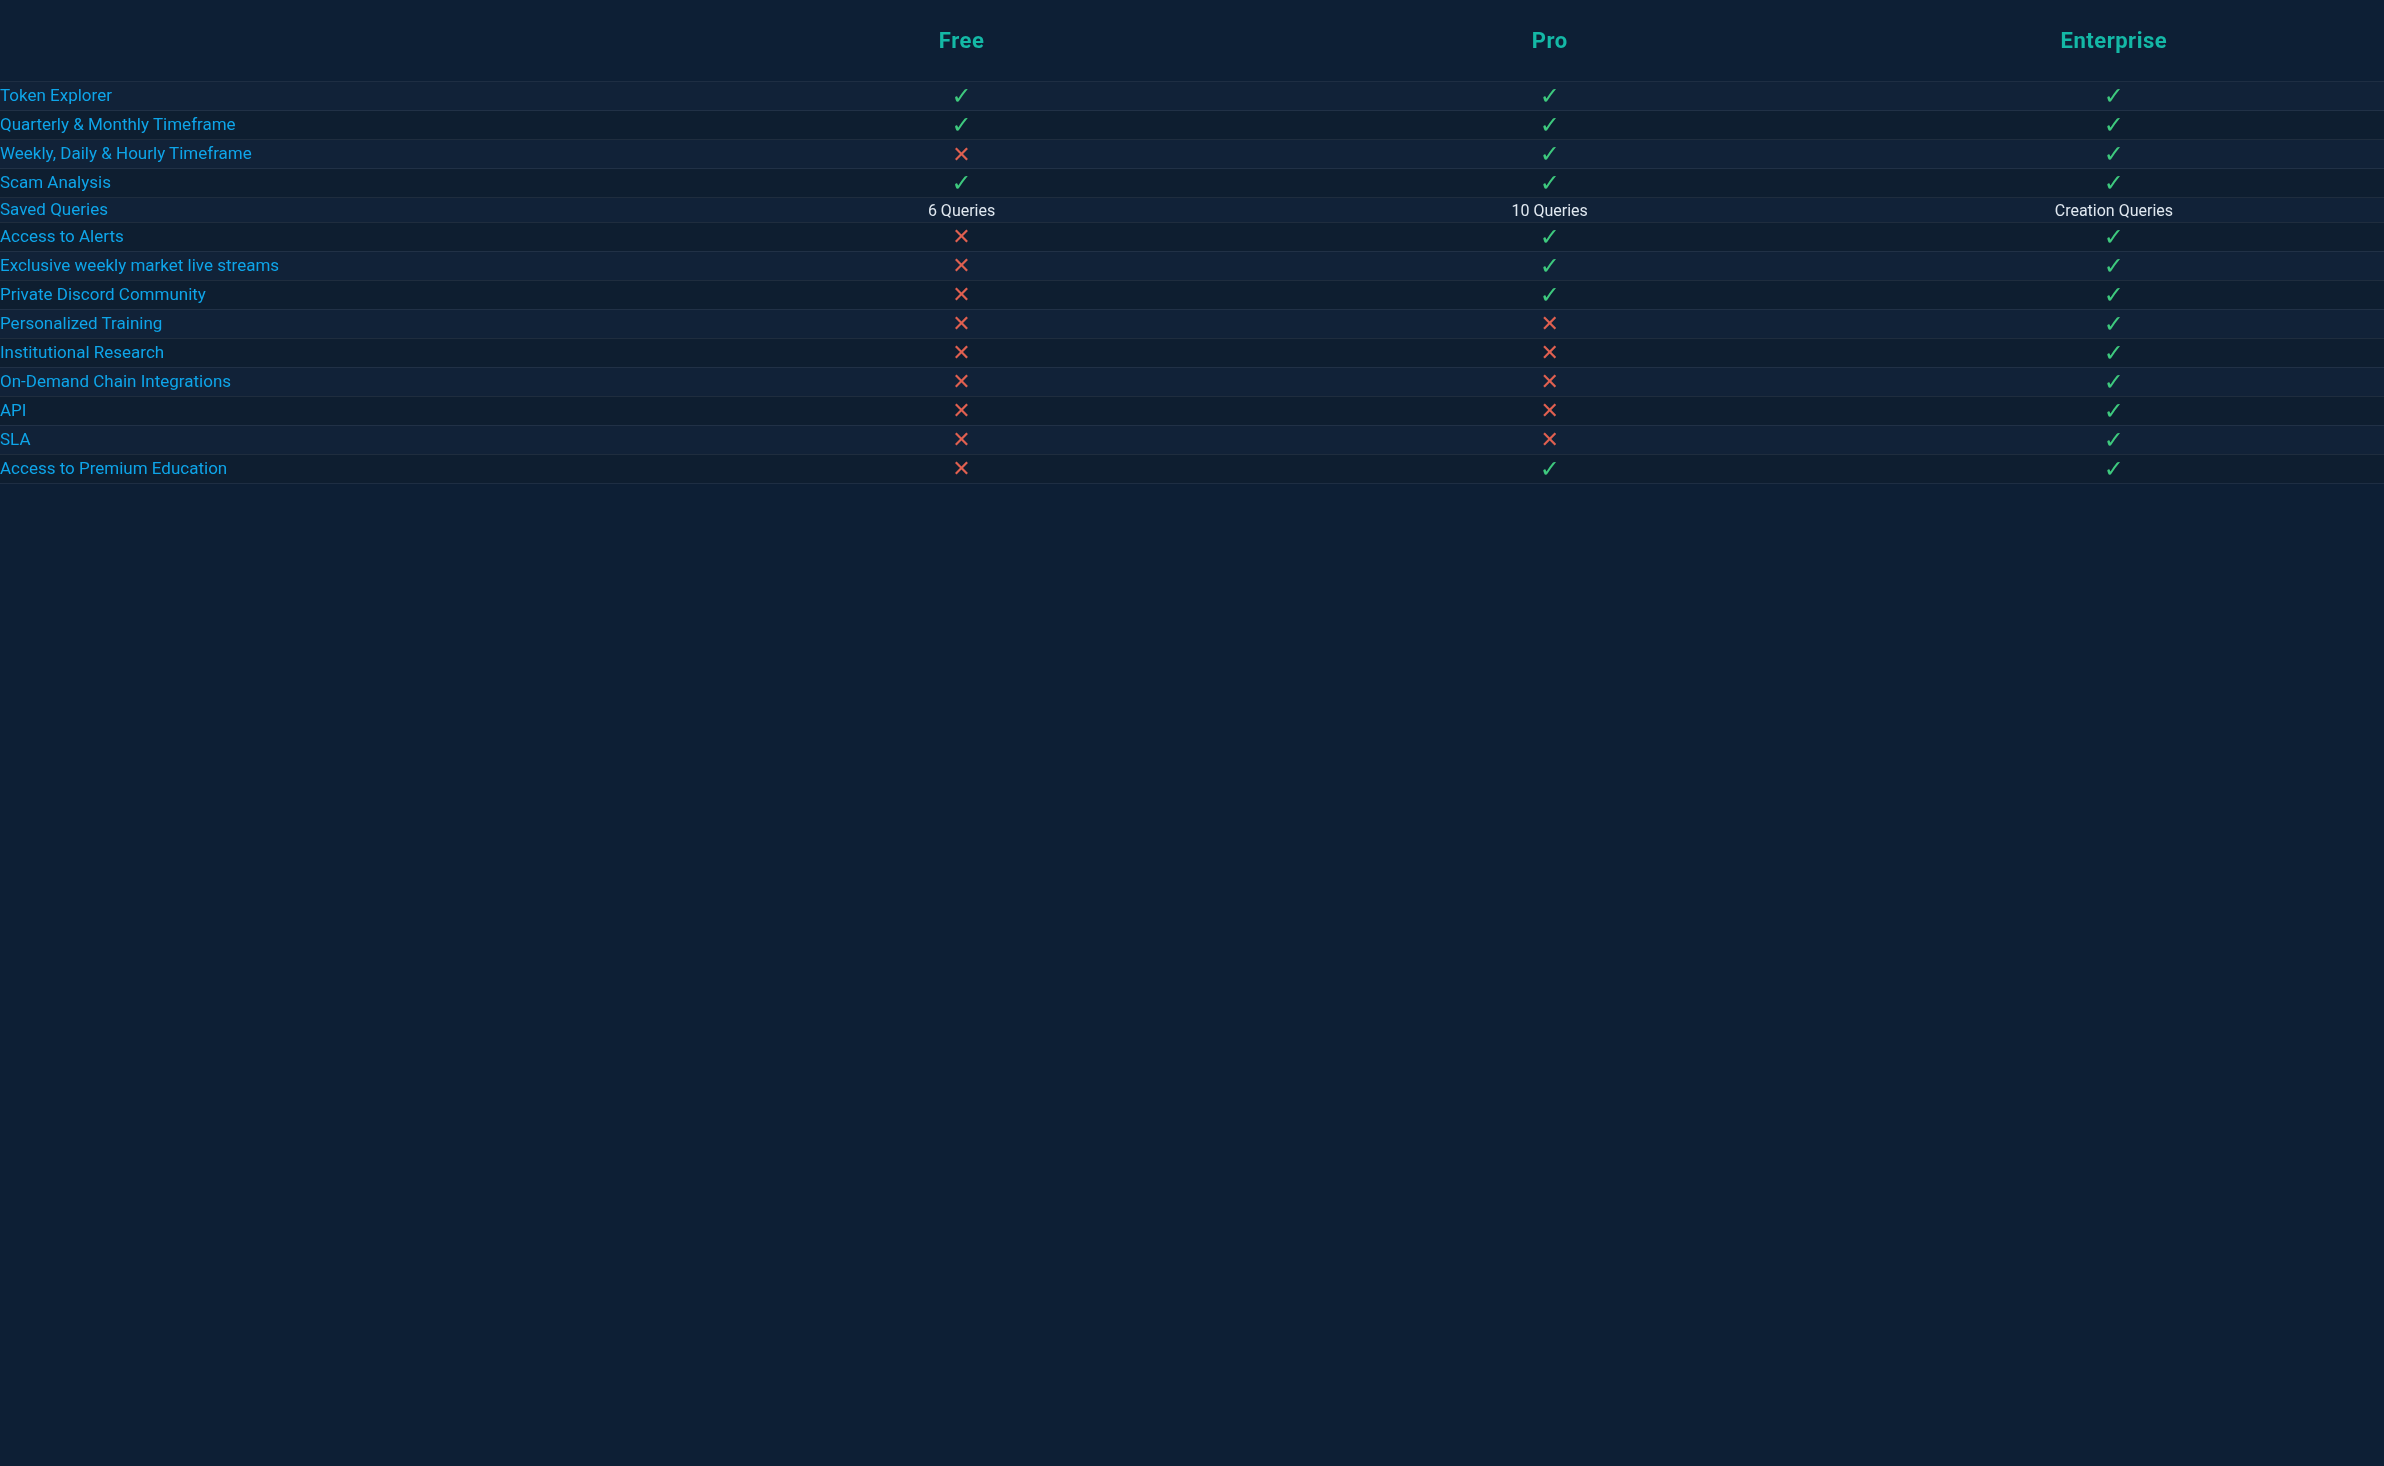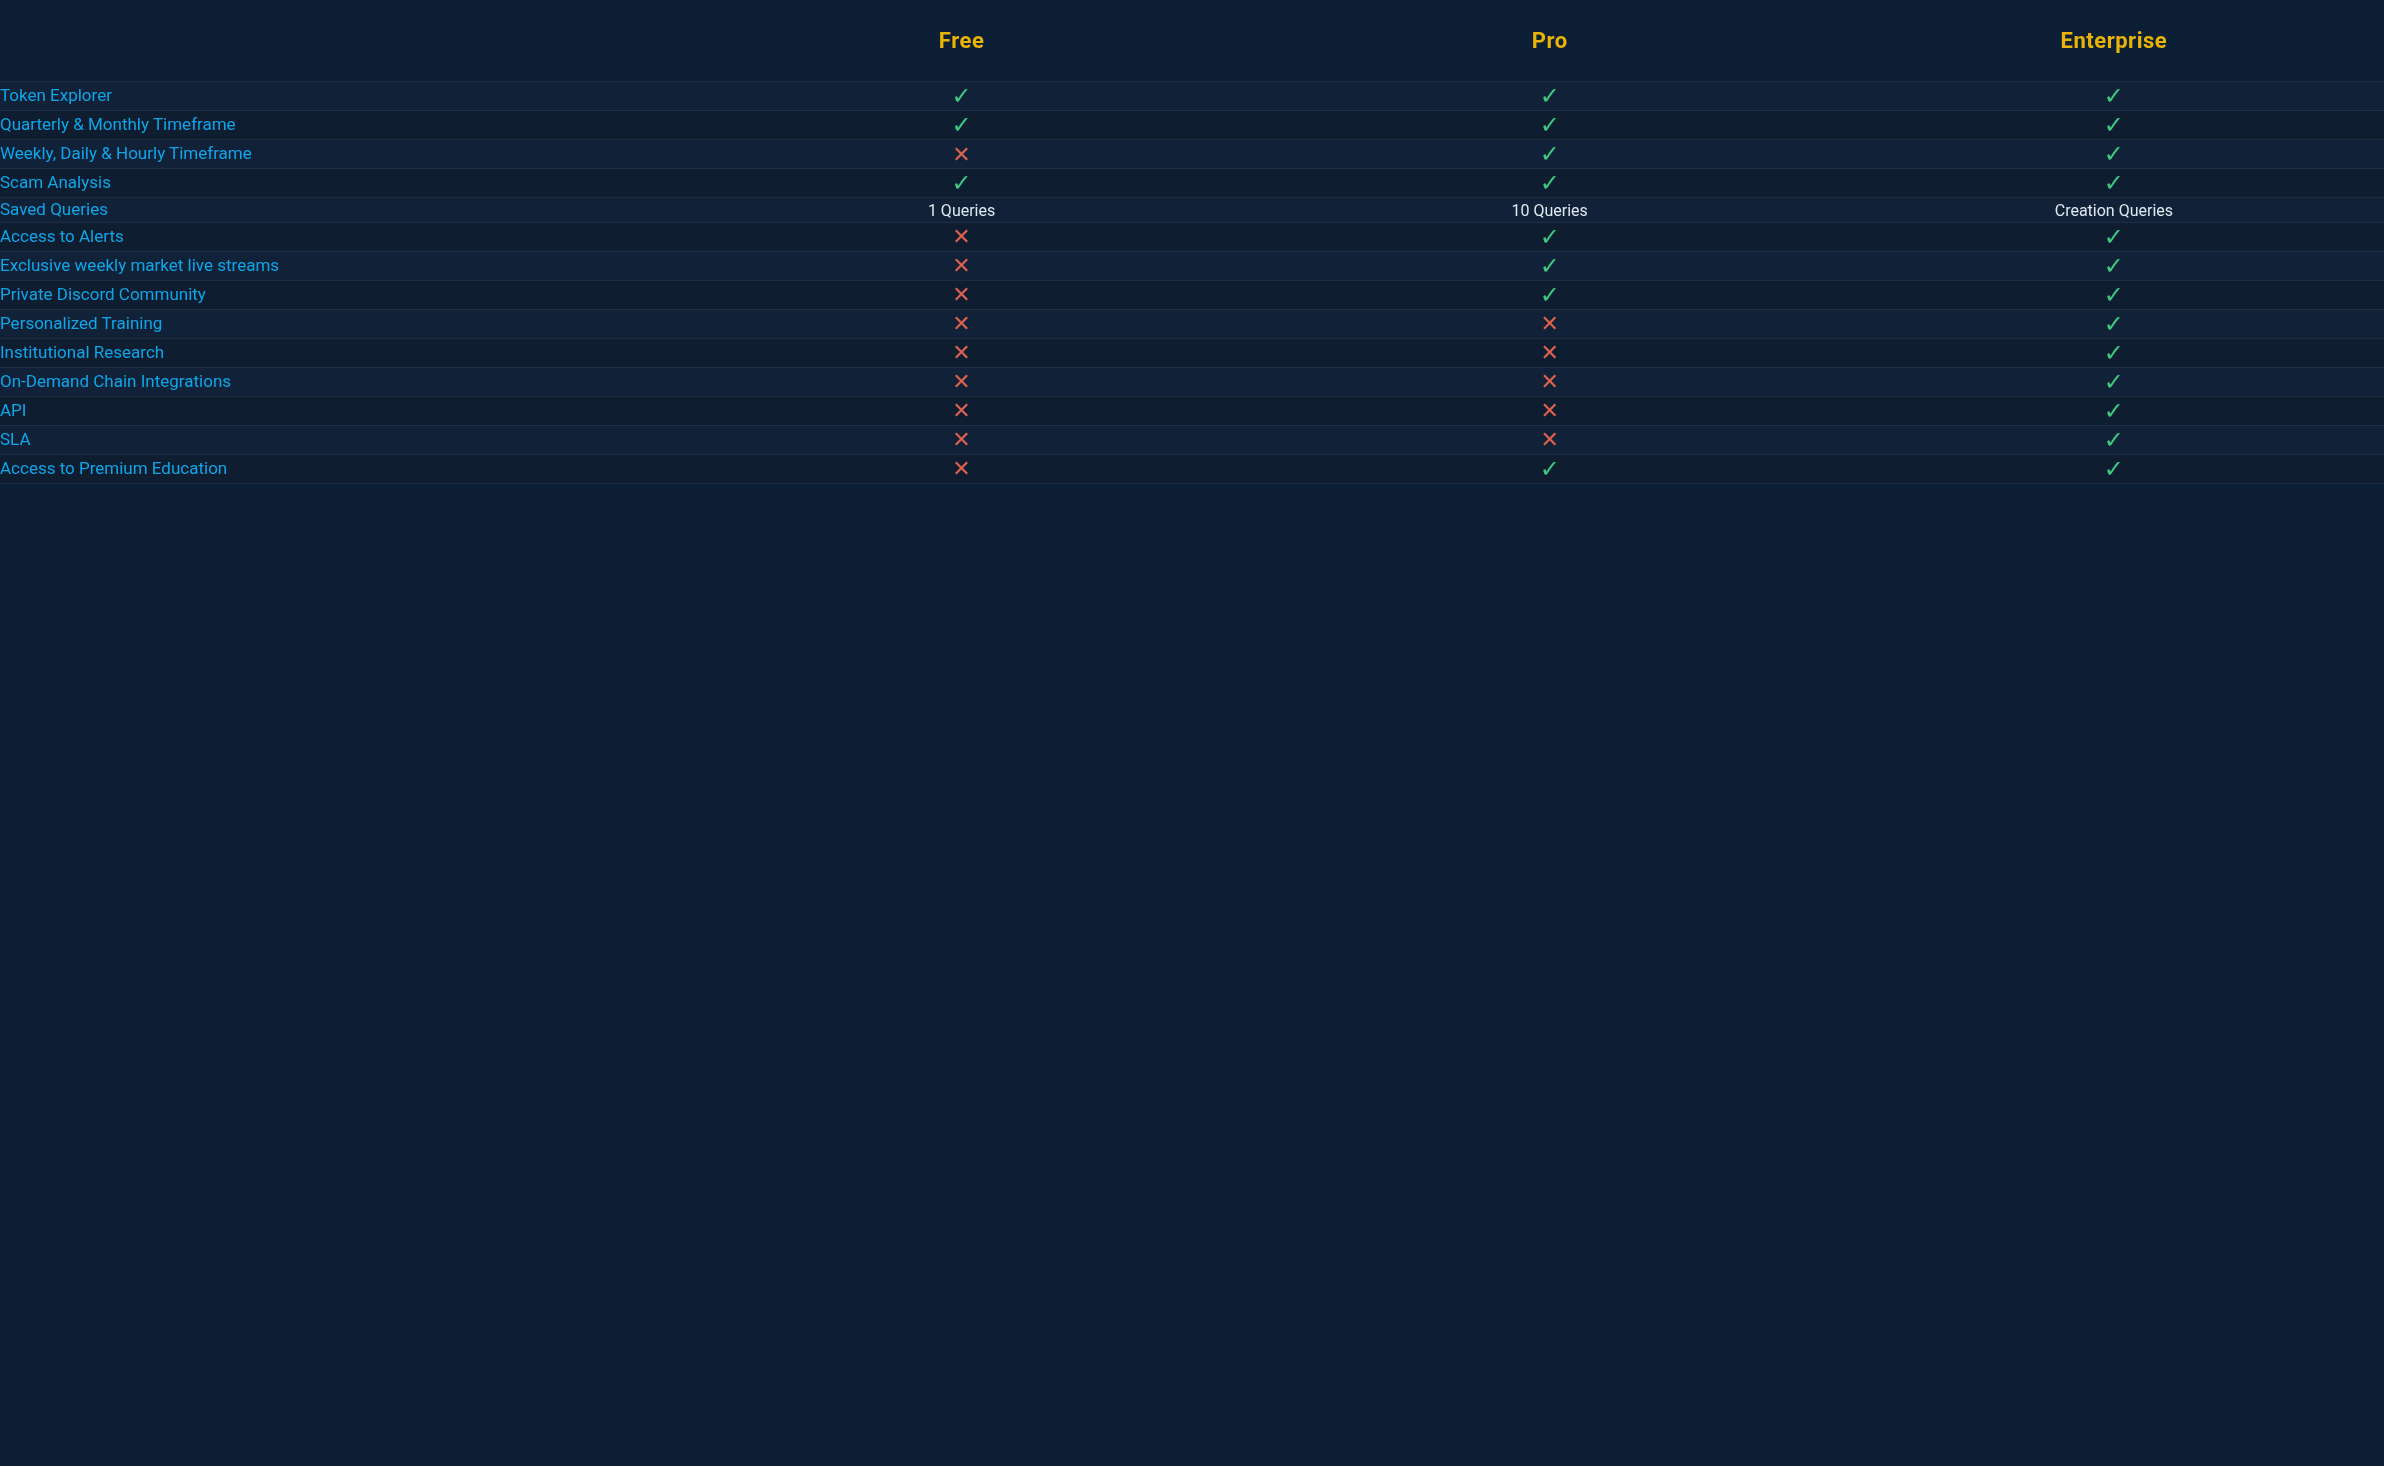--- a/index.html
+++ b/index.html
@@ -17,21 +17,21 @@
     .comparison-table td {
       padding: 0;
       border-bottom: 1px solid rgba(255,255,255,0.07);
     }
     .comparison-table thead th {
       background-color: #0d1f35;
       padding: 28px 20px;
       text-align: center;
       font-size: 22px;
       font-weight: 700;
-      color: #eab308;
+      color: #14b8a6;
       letter-spacing: 0.5px;
     }
     .comparison-table thead th:first-child {
       text-align: left;
     }
     .comparison-table tbody tr {
       background-color: #112238;
     }
     .comparison-table tbody tr:nth-child(even) {
       background-color: #0e1e30;
@@ -102,21 +102,21 @@
         <td class="value-cell"><span class="check-icon">✓</span></td>
       </tr>
       <tr>
         <td class="feature-cell">Scam Analysis</td>
         <td class="value-cell"><span class="check-icon">✓</span></td>
         <td class="value-cell"><span class="check-icon">✓</span></td>
         <td class="value-cell"><span class="check-icon">✓</span></td>
       </tr>
       <tr>
         <td class="feature-cell">Saved Queries</td>
-        <td class="value-cell"><span class="text-value">1 Queries</span></td>
+        <td class="value-cell"><span class="text-value">6 Queries</span></td>
         <td class="value-cell"><span class="text-value">10 Queries</span></td>
         <td class="value-cell"><span class="text-value">Creation Queries</span></td>
       </tr>
       <tr>
         <td class="feature-cell">Access to Alerts</td>
         <td class="value-cell"><span class="cross-icon">✕</span></td>
         <td class="value-cell"><span class="check-icon">✓</span></td>
         <td class="value-cell"><span class="check-icon">✓</span></td>
       </tr>
       <tr>

